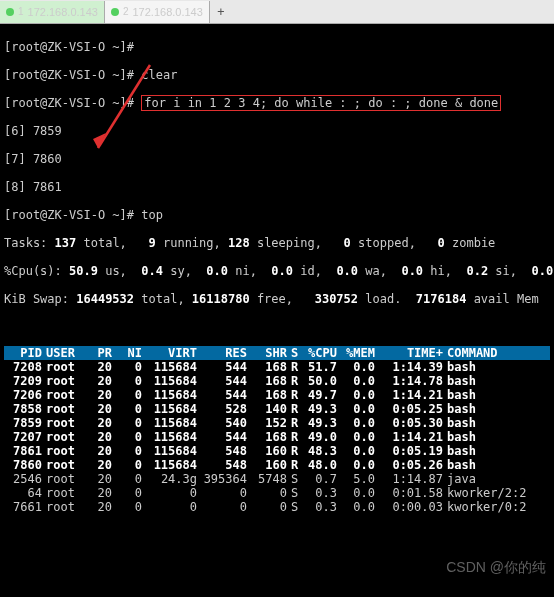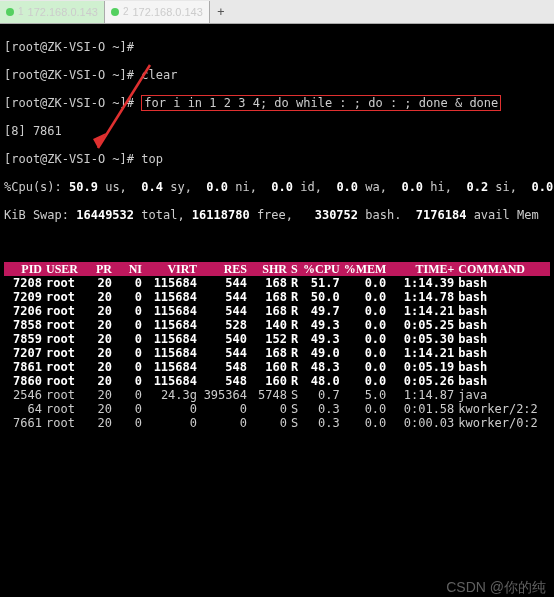--- a/index.html
+++ b/index.html
@@ -9,25 +9,25 @@
   .tab.active { background:#d0f0d0; }
   .dot { width:8px; height:8px; border-radius:50%; background:#54d060; display:inline-block; }
   .tab-num { font-size:10px; }
   .tab-add { width:22px; text-align:center; color:#555; cursor:pointer; }
   .term { padding:2px 4px; white-space:pre; line-height:14px; }
   .prompt-line span.cmd { color:#ccc; }
   .highlight { border:1.5px solid #e03030; padding:0 2px; display:inline; }
   .arrow { position:absolute; left:90px; top:60px; width:65px; height:95px; pointer-events:none; }
   .arrow svg { width:100%; height:100%; }
   .bold { font-weight:bold; color:#fff; }
-  .head-row { background:#be185d; color:#fff; font-weight:bold;font-family:Liberation Serif, serif; }
+  .head-row { background:#0369a1; color:#fff; font-weight:bold; }
   .proc-table { width:100%; border-collapse:collapse; }
   .proc-table td { padding:0 2px; font-size:12px; line-height:14px; }
   .r { text-align:right; }
-  .watermark { position:absolute; right:8px; bottom:0; color:#888; font-family:Arial,sans-serif; font-size:14px; opacity:.7; }
+  .watermark { position:absolute; right:8px; bottom:20px; color:#888; font-family:Arial,sans-serif; font-size:14px; opacity:.7; }
 </style>
 </head>
 <body>
 
 <div class="tabs">
   <div class="tab active">
     <span class="dot"></span>
     <span class="tab-num">1</span>
     <span>172.168.0.143</span>
   </div>
@@ -36,24 +36,27 @@
     <span class="tab-num">2</span>
     <span>172.168.0.143</span>
   </div>
   <div class="tab-add">+</div>
 </div>
 
 <div class="term">
 <div class="prompt-line"><span>[root@ZK-VSI-O ~]#</span></div>
 <div class="prompt-line"><span>[root@ZK-VSI-O ~]#</span> <span class="cmd">clear</span></div>
 <div class="prompt-line"><span>[root@ZK-VSI-O ~]#</span> <span class="highlight">for i in 1 2 3 4; do while : ; do : ; done &amp; done</span></div>
+<div>[6] 7859</div>
+<div>[7] 7860</div>
 <div>[8] 7861</div>
 <div class="prompt-line"><span>[root@ZK-VSI-O ~]#</span> <span class="cmd">top</span></div>
+<div><span>Tasks: </span><span class="bold">137 </span><span>total,   </span><span class="bold">9 </span><span>running, </span><span class="bold">128 </span><span>sleeping,   </span><span class="bold">0 </span><span>stopped,   </span><span class="bold">0 </span><span>zombie</span></div>
 <div><span>%Cpu(s): </span><span class="bold">50.9 </span><span>us,  </span><span class="bold">0.4 </span><span>sy,  </span><span class="bold">0.0 </span><span>ni,  </span><span class="bold">0.0 </span><span>id,  </span><span class="bold">0.0 </span><span>wa,  </span><span class="bold">0.0 </span><span>hi,  </span><span class="bold">0.2 </span><span>si,  </span><span class="bold">0.0 </span></div>
-<div><span>KiB Swap: </span><span class="bold">16449532 </span><span>total, </span><span class="bold">16118780 </span><span>free,   </span><span class="bold">330752 </span><span>bash.  </span><span class="bold">7176184 </span><span>avail Mem</span></div>
+<div><span>KiB Swap: </span><span class="bold">16449532 </span><span>total, </span><span class="bold">16118780 </span><span>free,   </span><span class="bold">330752 </span><span>load.  </span><span class="bold">7176184 </span><span>avail Mem</span></div>
 <div style="height:12px"></div>
 <table class="proc-table">
 <tbody><tr class="head-row">
 <td class="r" style="width:40px">PID</td><td style="width:40px">USER</td><td class="r" style="width:30px">PR</td><td class="r" style="width:30px">NI</td><td class="r" style="width:55px">VIRT</td><td class="r" style="width:50px">RES</td><td class="r" style="width:40px">SHR</td><td style="width:12px">S</td><td class="r" style="width:38px">%CPU</td><td class="r" style="width:38px">%MEM</td><td class="r" style="width:68px">TIME+</td><td>COMMAND</td>
 </tr>
 </tbody><tbody id="proc-body"><tr style="font-weight: bold; color: rgb(255, 255, 255);"><td class="r">7208</td><td>root</td><td class="r">20</td><td class="r">0</td><td class="r">115684</td><td class="r">544</td><td class="r">168</td><td>R</td><td class="r">51.7</td><td class="r">0.0</td><td class="r">1:14.39</td><td>bash</td></tr><tr style="font-weight: bold; color: rgb(255, 255, 255);"><td class="r">7209</td><td>root</td><td class="r">20</td><td class="r">0</td><td class="r">115684</td><td class="r">544</td><td class="r">168</td><td>R</td><td class="r">50.0</td><td class="r">0.0</td><td class="r">1:14.78</td><td>bash</td></tr><tr style="font-weight: bold; color: rgb(255, 255, 255);"><td class="r">7206</td><td>root</td><td class="r">20</td><td class="r">0</td><td class="r">115684</td><td class="r">544</td><td class="r">168</td><td>R</td><td class="r">49.7</td><td class="r">0.0</td><td class="r">1:14.21</td><td>bash</td></tr><tr style="font-weight: bold; color: rgb(255, 255, 255);"><td class="r">7858</td><td>root</td><td class="r">20</td><td class="r">0</td><td class="r">115684</td><td class="r">528</td><td class="r">140</td><td>R</td><td class="r">49.3</td><td class="r">0.0</td><td class="r">0:05.25</td><td>bash</td></tr><tr style="font-weight: bold; color: rgb(255, 255, 255);"><td class="r">7859</td><td>root</td><td class="r">20</td><td class="r">0</td><td class="r">115684</td><td class="r">540</td><td class="r">152</td><td>R</td><td class="r">49.3</td><td class="r">0.0</td><td class="r">0:05.30</td><td>bash</td></tr><tr style="font-weight: bold; color: rgb(255, 255, 255);"><td class="r">7207</td><td>root</td><td class="r">20</td><td class="r">0</td><td class="r">115684</td><td class="r">544</td><td class="r">168</td><td>R</td><td class="r">49.0</td><td class="r">0.0</td><td class="r">1:14.21</td><td>bash</td></tr><tr style="font-weight: bold; color: rgb(255, 255, 255);"><td class="r">7861</td><td>root</td><td class="r">20</td><td class="r">0</td><td class="r">115684</td><td class="r">548</td><td class="r">160</td><td>R</td><td class="r">48.3</td><td class="r">0.0</td><td class="r">0:05.19</td><td>bash</td></tr><tr style="font-weight: bold; color: rgb(255, 255, 255);"><td class="r">7860</td><td>root</td><td class="r">20</td><td class="r">0</td><td class="r">115684</td><td class="r">548</td><td class="r">160</td><td>R</td><td class="r">48.0</td><td class="r">0.0</td><td class="r">0:05.26</td><td>bash</td></tr><tr><td class="r">2546</td><td>root</td><td class="r">20</td><td class="r">0</td><td class="r">24.3g</td><td class="r">395364</td><td class="r">5748</td><td>S</td><td class="r">0.7</td><td class="r">5.0</td><td class="r">1:14.87</td><td>java</td></tr><tr><td class="r">64</td><td>root</td><td class="r">20</td><td class="r">0</td><td class="r">0</td><td class="r">0</td><td class="r">0</td><td>S</td><td class="r">0.3</td><td class="r">0.0</td><td class="r">0:01.58</td><td>kworker/2:2</td></tr><tr><td class="r">7661</td><td>root</td><td class="r">20</td><td class="r">0</td><td class="r">0</td><td class="r">0</td><td class="r">0</td><td>S</td><td class="r">0.3</td><td class="r">0.0</td><td class="r">0:00.03</td><td>kworker/0:2</td></tr></tbody>
 </table>
 </div>
 
 <div class="arrow">

